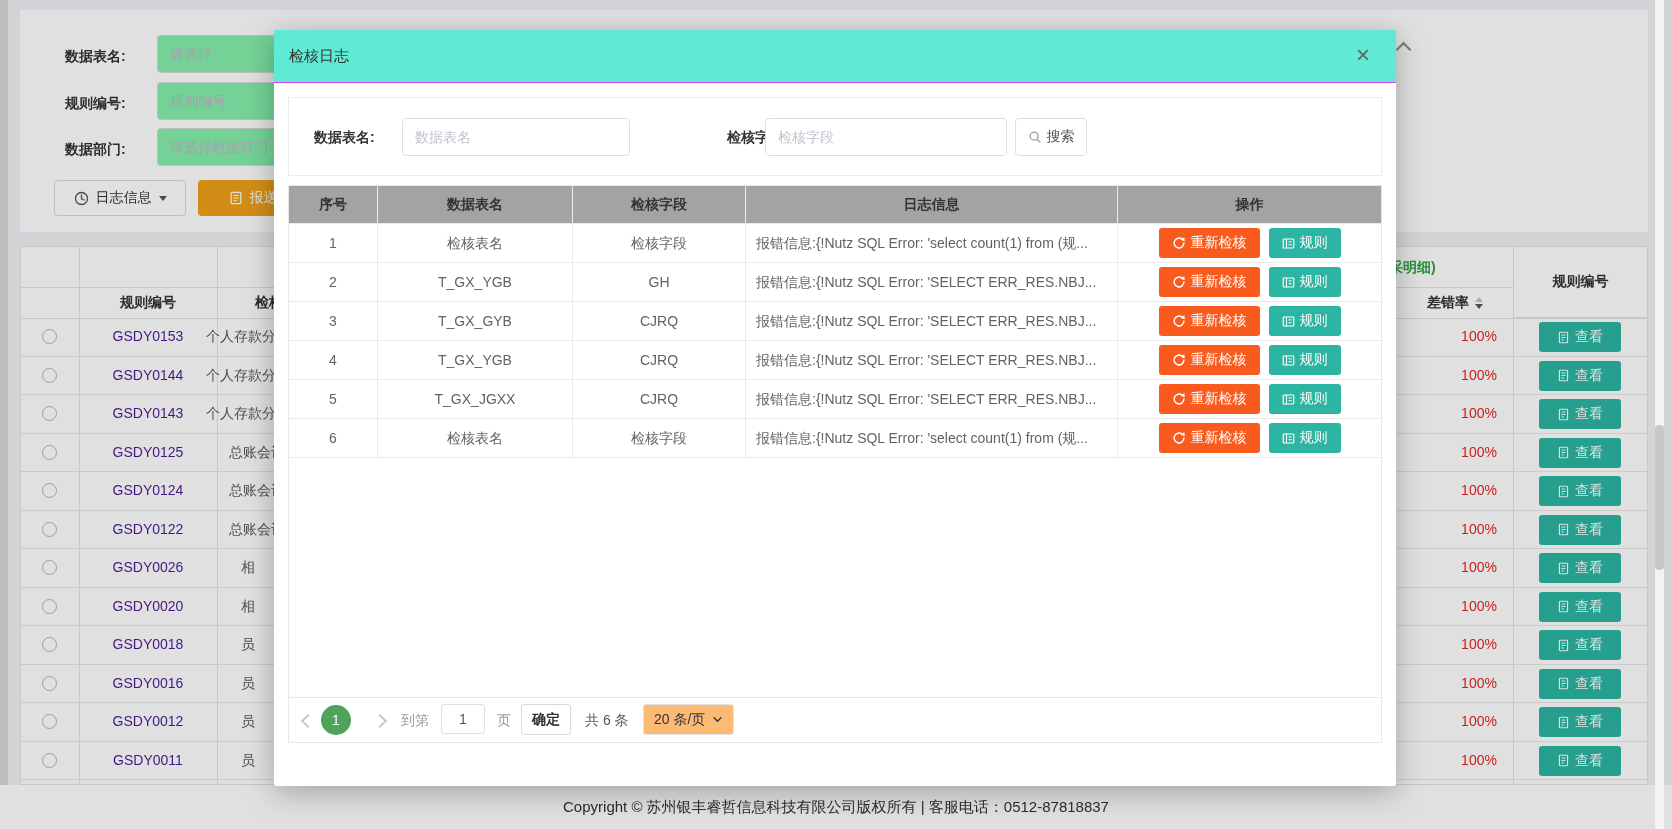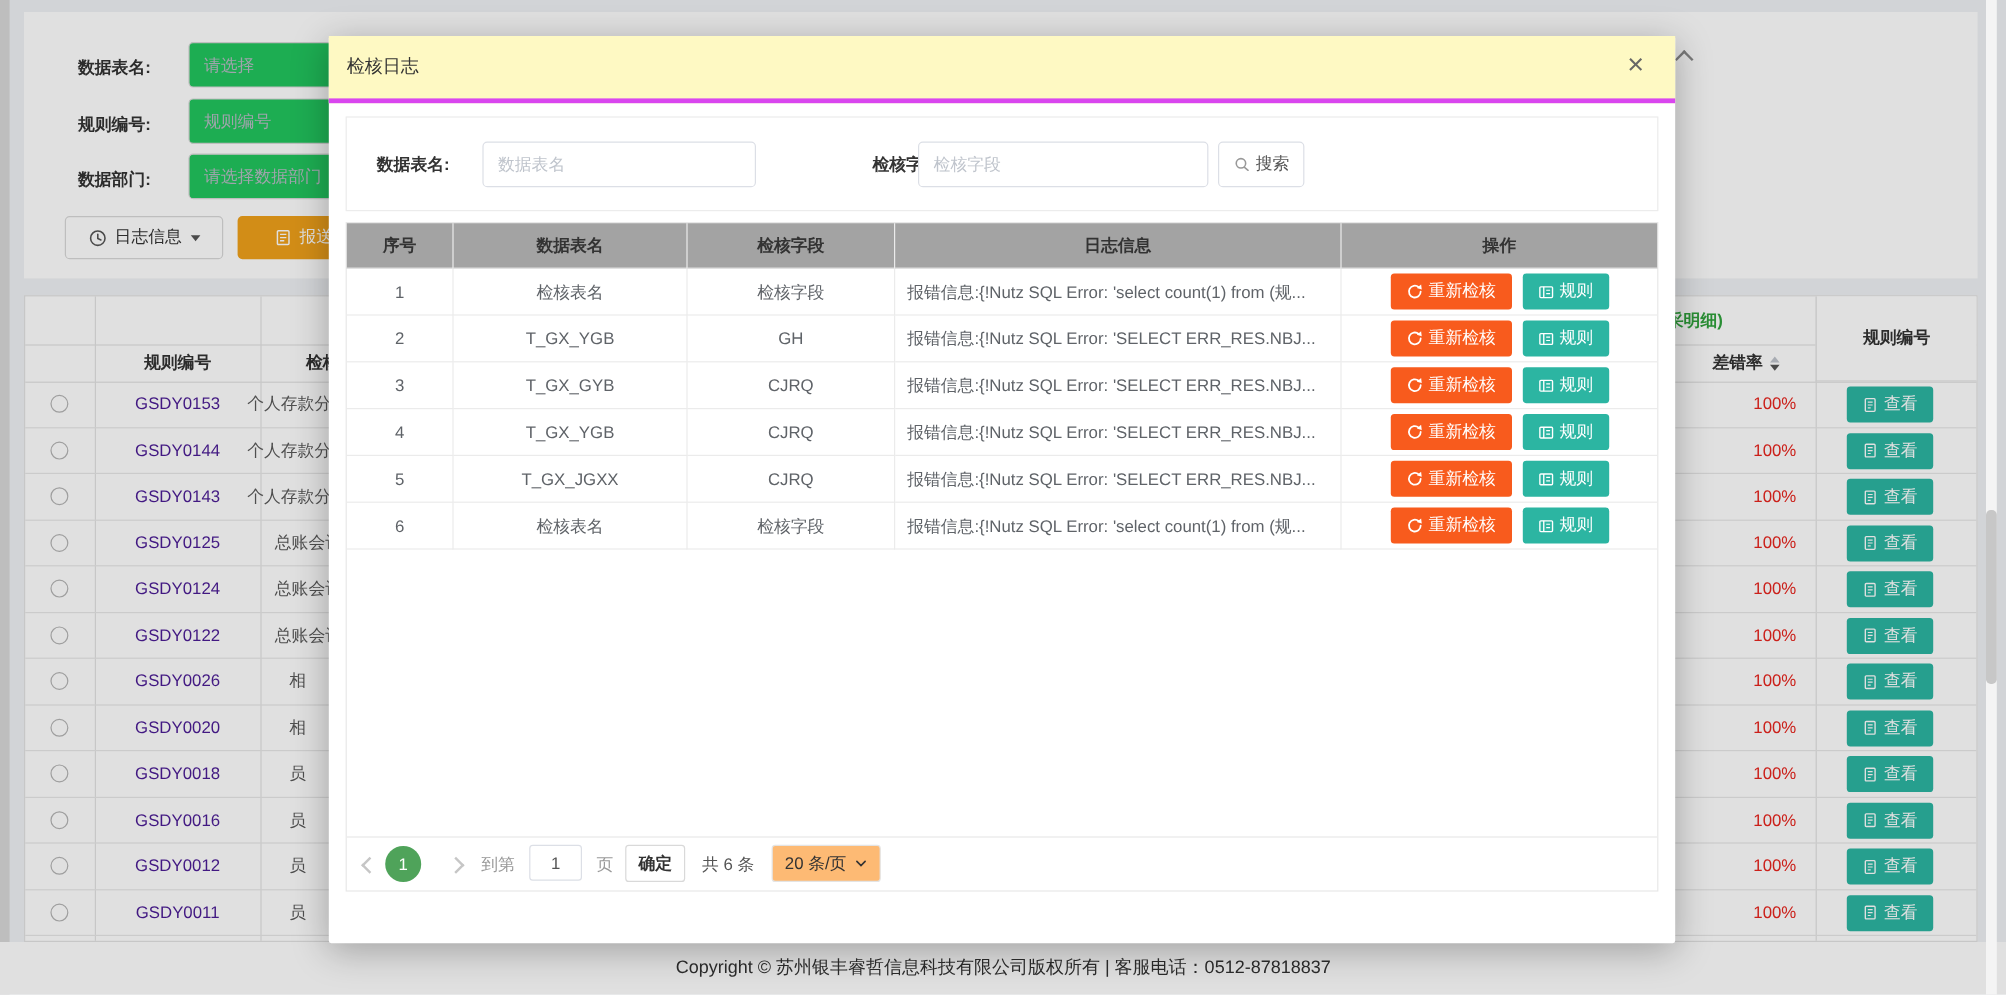--- a/index.html
+++ b/index.html
@@ -7,21 +7,21 @@
     width:1672px;height:829px;position:relative;overflow:hidden;
     background:#f0f2f5;
     font-family:"Liberation Sans","DejaVu Sans",sans-serif;
     -webkit-font-smoothing:antialiased;
   }
   
   .left-strip{position:absolute;left:0;top:0;width:8px;height:829px;background:#d9d9d9;}
   .panel-top{position:absolute;left:20px;top:10px;width:1628px;height:222px;background:#fff;}
   .f-label{position:absolute;font-size:14px;font-weight:600;color:#333;white-space:nowrap;}
   .f-input{position:absolute;left:137px;width:220px;height:38px;box-sizing:border-box;
-    border:1px solid #d9d9d9;border-radius:4px;padding:0 12px;font-size:14px;color:#555;outline:none;background:#22c55e;}
+    border:1px solid #d9d9d9;border-radius:4px;padding:0 12px;font-size:14px;color:#555;outline:none;background:#86efac;}
   .f-input::placeholder{color:#b6bbc4;}
   .tool-btn{position:absolute;top:170px;height:36px;box-sizing:border-box;border-radius:4px;
     display:flex;align-items:center;justify-content:center;gap:7px;font-size:14px;cursor:pointer;}
   .log-btn{left:34px;width:132px;background:#fff;border:1px solid #d9d9d9;color:#333;}
   .report-btn{left:178px;width:152px;background:var(--yellow,#efa11b);border:none;color:#fff;}
   .caret-down{width:0;height:0;border:4px solid transparent;border-top:5px solid #555;margin-top:5px;}
 
   .bg-table{position:absolute;left:20px;top:246px;width:1628px;height:539px;background:#fff;
     border:1px solid #e3e3e3;box-sizing:border-box;font-size:14px;color:#555;}
   .vline{position:absolute;top:0;bottom:0;width:1px;background:#e3e3e3;}
@@ -37,34 +37,34 @@
   .bg-dept-cell{position:absolute;left:1492px;top:0;width:134px;height:71px;background:#fff;z-index:2;
     border-left:1px solid #e3e3e3;border-bottom:1px solid #e3e3e3;box-sizing:border-box;
     display:flex;align-items:center;justify-content:center;font-weight:600;color:#333;}
   .bg-rows{position:absolute;left:0;right:0;top:71px;}
   .bgrow{position:relative;height:38.5px;border-bottom:1px solid #e8e8e8;box-sizing:border-box;}
   .bg-radio{position:absolute;left:21px;top:11px;width:15px;height:15px;border-radius:50%;
     border:1px solid #b5b5b5;background:#fff;box-sizing:border-box;cursor:pointer;}
   .bg-rule{position:absolute;left:58px;width:138px;text-align:center;line-height:37px;color:#4c1d95;}
   .bg-check{position:absolute;line-height:37px;white-space:nowrap;color:#5a5a5a;}
   .bg-rate{position:absolute;left:1376px;width:116px;text-align:center;line-height:37px;color:var(--red,#e8251e);margin-left:24px;}
-  .bg-view{position:absolute;left:1518px;top:4px;width:72px;height:30px;border:none;border-radius:3px;
+  .bg-view{position:absolute;left:1518px;top:4px;width:82px;height:30px;border:none;border-radius:3px;
     background:var(--teal,#2cb5a2);color:#fff;font-size:14px;display:flex;align-items:center;justify-content:center;gap:5px;cursor:pointer;}
   .caret-up{position:absolute;left:1398px;top:44px;width:9px;height:9px;z-index:5;
     border-left:2px solid #8a8a8a;border-top:2px solid #8a8a8a;transform:rotate(45deg);}
   .footer{position:absolute;left:0;top:785px;width:1672px;height:44px;background:#fff;
     text-align:center;line-height:44px;font-size:15px;color:#333;}
   .scrollbar{position:absolute;left:1655px;top:0;width:9px;height:829px;background:#f4f4f4;z-index:12;}
   .scroll-thumb{position:absolute;left:0;top:425px;width:9px;height:145px;background:#c7c7c7;border-radius:4px;cursor:pointer;}
 
   
   .overlay{position:absolute;inset:0;background:rgba(0,0,0,0.12);z-index:10;}
   .modal{position:absolute;left:274px;top:30px;width:1122px;height:756px;background:#fff;z-index:20;
     box-shadow:0 6px 30px rgba(0,0,0,0.28);border-radius:2px;}
-  .m-header{position:absolute;left:0;right:0;top:0;height:52px;background:#fef9c3;border-bottom:4px solid #d946ef;}
+  .m-header{position:absolute;left:0;right:0;top:0;height:52px;background:#5eead4;border-bottom:1px solid #d946ef;}
   .m-title{position:absolute;left:15px;line-height:52px;font-size:15px;color:#333;}
   .m-close{position:absolute;right:22px;top:11px;background:none;border:none;font-size:24px;color:#666;cursor:pointer;line-height:28px;padding:0 4px;}
   .m-search{position:absolute;left:14px;right:14px;top:67px;height:79px;border:1px solid #ececec;box-sizing:border-box;}
   .s-label{position:absolute;top:31px;font-size:14px;font-weight:600;color:#333;white-space:nowrap;}
   .s-input{position:absolute;top:20px;height:38px;box-sizing:border-box;border:1px solid #dcdfe6;border-radius:4px;
     padding:0 12px;font-size:14px;color:#555;outline:none;}
   .s-input::placeholder{color:#bfc4cc;}
   .search-btn{position:absolute;left:726px;top:20px;width:72px;height:38px;box-sizing:border-box;
     background:#fff;border:1px solid #dcdfe6;border-radius:4px;display:flex;align-items:center;justify-content:center;gap:5px;
     font-size:14px;color:#555;cursor:pointer;}

